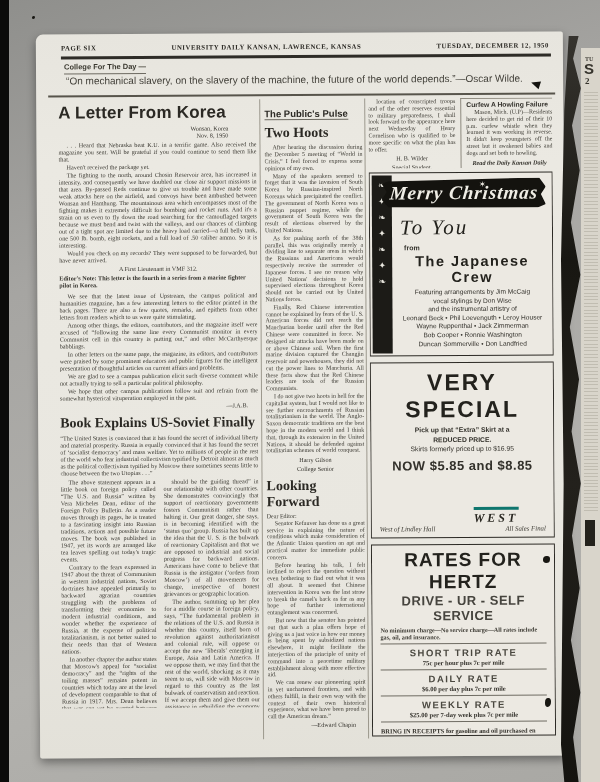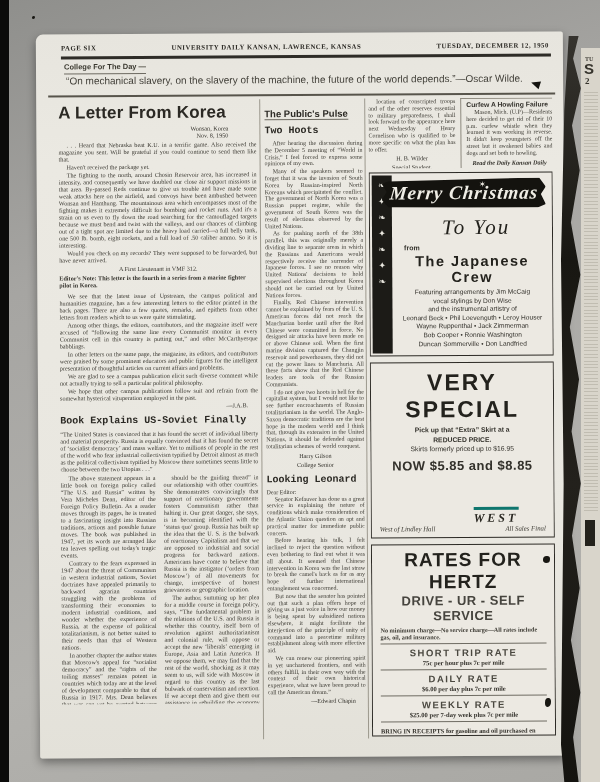--- a/index.html
+++ b/index.html
@@ -31,21 +31,21 @@
   .col2 { position:absolute; left:206px; top:4px; width:98px; height:646px; overflow:hidden; }
   .col3 { position:absolute; left:310px; top:0; width:184px; height:650px; overflow:hidden; }
   .vrule { position:absolute; top:0; bottom:10px; width:1px; background:#9c988d; }
   .v1 { left:201px; } .v2 { left:306px; }
 
   
   .bt { font-size:6.2px; line-height:7px; text-align:justify; color:#3b3932; }
   .bt p { text-indent:8px; margin-bottom:1px; }
   .col2 .bt, .sm .bt { font-size:6px; line-height:6.8px; }
   .h-big { font-family:"Liberation Sans",sans-serif; font-weight:bold; font-size:17px; letter-spacing:.2px; color:#2b2924; line-height:1.1; }
-  .h-med { font-family:Liberation Mono, monospace; font-weight:bold; font-size:10px; color:#2b2924; line-height:1.1; }
+  .h-med { font-family:Liberation Serif, serif; font-weight:bold; font-size:14px; color:#2b2924; line-height:1.1; }
   .h-sec { font-family:"Liberation Sans",sans-serif; font-weight:bold; font-size:9.5px; color:#2b2924; border-bottom:1px solid #6e6b62; padding-bottom:0; display:inline-block; }
   .dateline { font-size:6.2px; text-align:right; padding-right:28px; line-height:7.2px; margin:2px 0; }
   .sig-center { font-size:6.2px; text-align:center; margin:2px 0 1px; }
   .sig-right { font-size:6.2px; text-align:right; padding-right:10px; margin:1px 0; }
   .ednote { font-size:6.2px; font-weight:bold; line-height:7px; margin-top:2px; }
   .mt4{margin-top:4px;} .mt6{margin-top:6px;} .mt8{margin-top:8px;}
   .twocol { display:flex; gap:8px; height:230px; overflow:hidden; margin-top:2px; }
   .twocol .bt { width:95px; }
 
   
@@ -59,21 +59,21 @@
   
   .adbox { border:1.5px solid #2c2a25; background:#ece9e2; position:relative; overflow:hidden; }
   .ad-xmas { height:184px; margin-top:4px; }
   .holly { position:absolute; left:2px; top:2px; bottom:2px; width:20px; background:#1c1b17; text-align:center; overflow:hidden; }
   .holly p { color:#e9e7df; font-size:9px; line-height:12px; margin:4px 0; text-indent:0; }
   .ribbon { position:absolute; top:5px; left:12px; right:6px; height:30px; background:#14130f;
     clip-path:polygon(0 18%, 4% 10%, 96% 0, 100% 30%, 97% 55%, 100% 88%, 95% 100%, 4% 96%, 0 72%, 3% 45%);
     display:flex; align-items:center; justify-content:center; }
   .ribbon-text { font-family:"Liberation Serif",serif; font-style:italic; font-weight:bold; font-size:19px; color:#efede5; letter-spacing:1px; transform:skewX(-6deg); }
   .xmas-star { position:absolute; top:2px; right:60px; color:#efede5; font-size:8px; }
-  .toyou { margin:42px 0 0 30px; text-align:center; font-style:italic; font-size:21px; letter-spacing:2px; color:#23221d; }
+  .toyou { margin:42px 0 0 30px; text-align:left; font-style:italic; font-size:21px; letter-spacing:2px; color:#23221d; }
   .fromword { margin:4px 0 0 34px; font-family:"Liberation Sans",sans-serif; font-weight:bold; font-size:7px; }
   .varsity { text-align:center; margin:2px 0 3px 22px; font-family:"Liberation Sans",sans-serif; font-weight:bold; font-size:14.5px; letter-spacing:1.5px; color:#23221d; }
   .credits { margin-left:22px; }
   .credits p { text-indent:0; text-align:center; font-family:"Liberation Sans",sans-serif; font-size:6.6px; line-height:8.6px; color:#33312b; }
 
   .ad-special { height:176px; margin-top:6px; text-align:center; padding-top:6px; }
   .vs-head { font-family:"Liberation Sans",sans-serif; font-weight:bold; font-size:23px; letter-spacing:2px; color:#23221d; }
   .vs-line { font-size:6.8px; font-weight:bold; font-family:"Liberation Sans",sans-serif; margin-top:3px; }
   .vs-line3 { font-size:6.8px; font-family:"Liberation Sans",sans-serif; margin-top:2px; }
   .vs-price { font-family:"Liberation Sans",sans-serif; font-weight:bold; font-size:13px; margin-top:6px; letter-spacing:.5px; }
@@ -185,21 +185,21 @@
             <p>Many of the speakers seemed to forget that it was the invasion of South Korea by Russian-inspired North Koreans which precipitated the conflict. The government of North Korea was a Russian puppet regime, while the government of South Korea was the result of elections observed by the United Nations.</p>
             <p>As for pushing north of the 38th parallel, this was originally merely a dividing line to separate areas in which the Russians and Americans would respectively receive the surrender of Japanese forces. I see no reason why United Nations' decisions to hold supervised elections throughout Korea should not be carried out by United Nations forces.</p>
             <p>Finally, Red Chinese intervention cannot be explained by fears of the U. S. American forces did not reach the Manchurian border until after the Red Chinese were committed in force. No designed air attacks have been made on or above Chinese soil. When the first marine division captured the Changjin reservoir and powerhouses, they did not cut the power lines to Manchuria. All these facts show that the Red Chinese leaders are tools of the Russian Communists.</p>
             <p>I do not give two hoots in hell for the capitalist system, but I would not like to see further encroachments of Russian totalitarianism in the world. The Anglo-Saxon democratic traditions are the best hope in the modern world and I think that, through its extension in the United Nations, it should be defended against totalitarian schemes of world conquest.</p>
           </div>
         <div class="sig-center">Harry Gilson</div>
         <div class="sig-center">College Senior</div>
       </div>
 
       <div>
-        <div class="h-med mt6">Looking Leonard</div>
+        <div class="h-med mt6">Looking Forward</div>
         <div class="bt mt4">Dear Editor:</div>
         <div class="bt">
             <p>Senator Kefauver has done us a great service in explaining the nature of conditions which make consideration of the Atlantic Union question an apt and practical matter for immediate public concern.</p>
             <p>Before hearing his talk, I felt inclined to reject the question without even bothering to find out what it was all about. It seemed that Chinese intervention in Korea was the last straw to break the camel's back as far as any hope of further international entanglement was concerned.</p>
             <p>But now that the senator has pointed out that such a plan offers hope of giving us a just voice in how our money is being spent by subsidized nations elsewhere, it might facilitate the interjection of the principle of unity of command into a peacetime military establishment along with more effective aid.</p>
             <p>We can renew our pioneering spirit in yet unchartered frontiers, and with others fulfill, in their own way with the context of their own historical experience, what we have been proud to call the American dream.”</p>
           </div>
         <div class="sig-right">—Edward Chapin</div>
       </div>
     </div>

